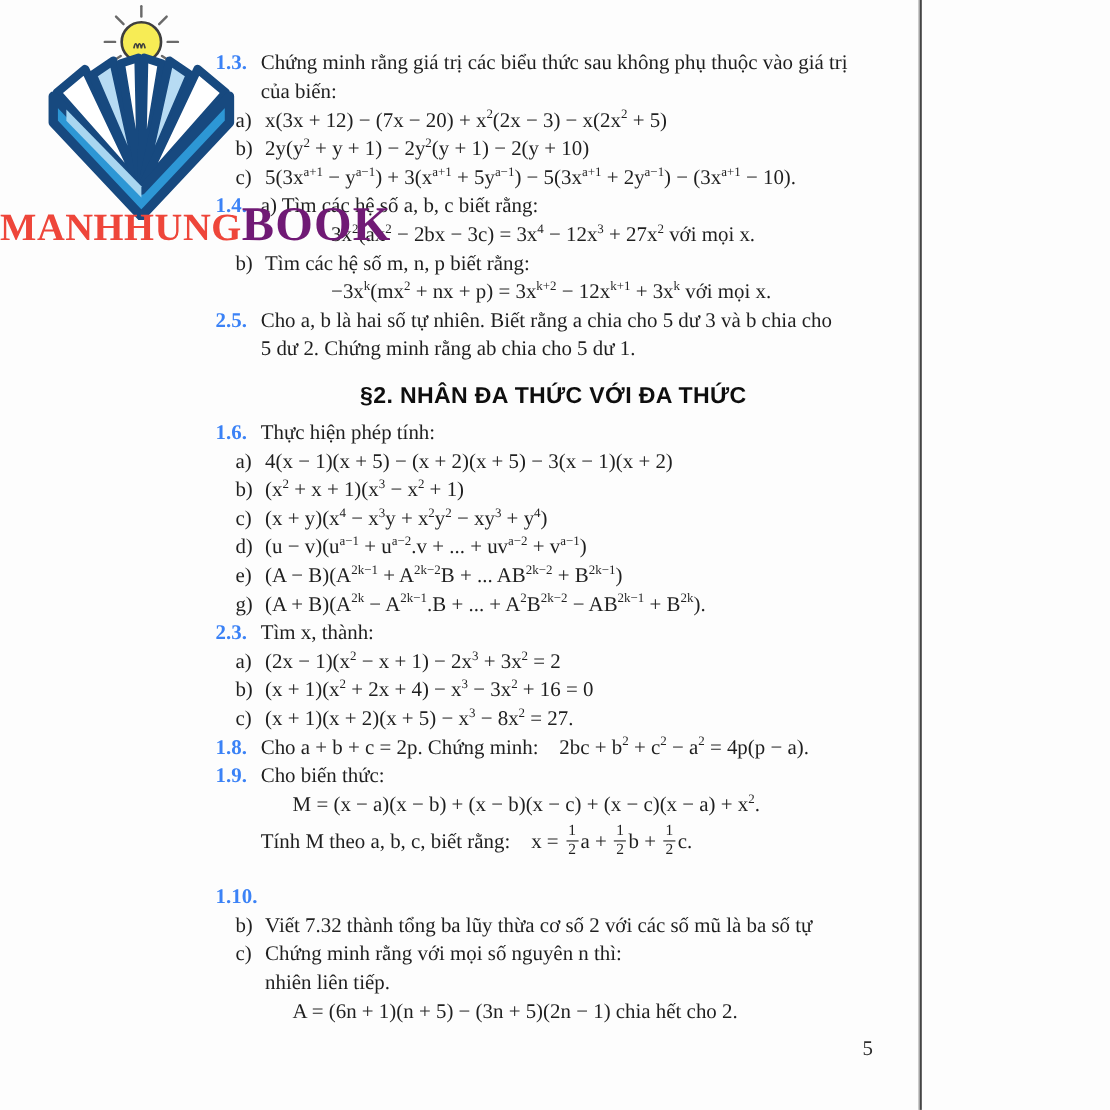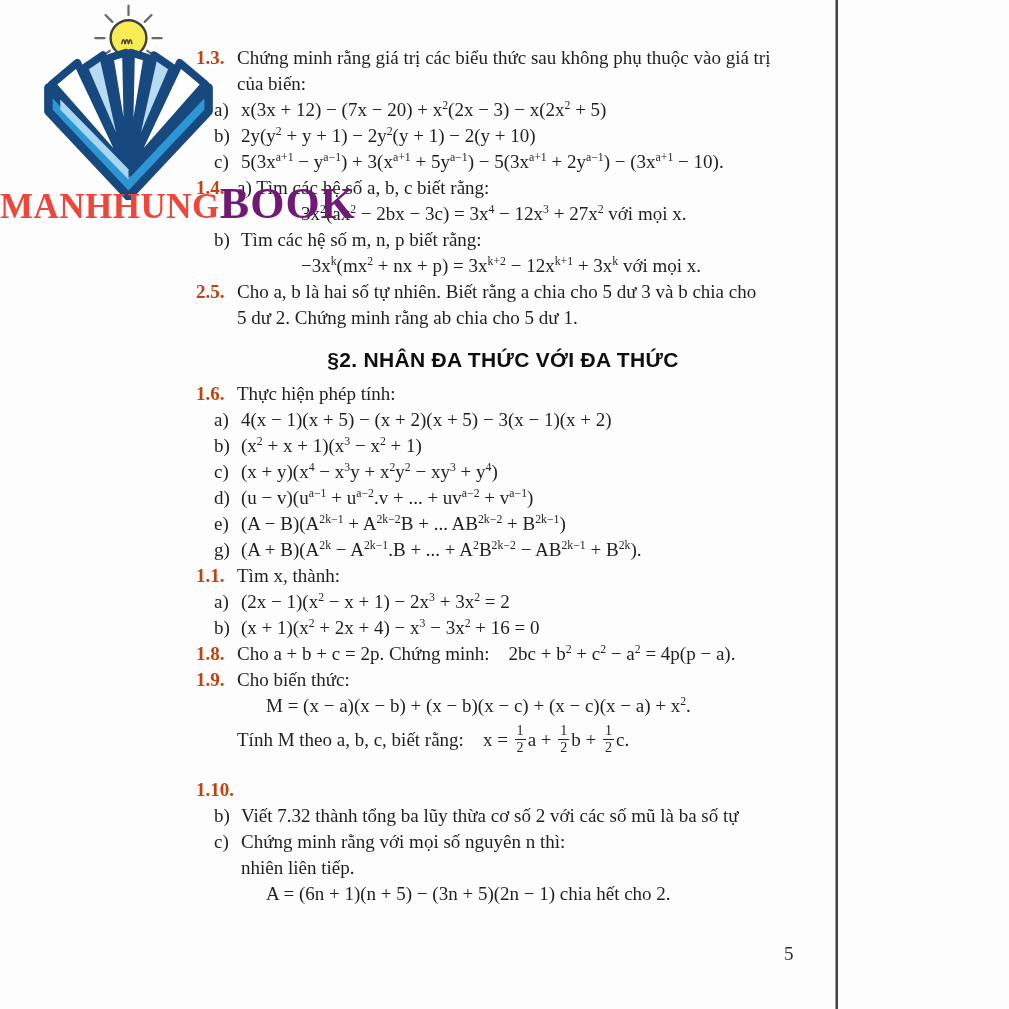--- a/index.html
+++ b/index.html
@@ -17,21 +17,21 @@
 
   
   .watermark{position:absolute;left:0;top:178px;display:flex;align-items:baseline;z-index:3;
              font-family:Liberation Serif, serif;white-space:nowrap;}
   .wm1{font-size:35px;font-weight:600;color:#ee463a;letter-spacing:.5px;}
   .wm2{font-size:44px;font-weight:800;color:#701a75;letter-spacing:1px;}
 
   
   .content{position:absolute;left:196px;top:45px;width:614px;color:#1f1f1f;z-index:1;}
   .line{position:relative;line-height:26px;font-size:19px;white-space:nowrap;}
-  .line .inum{font-weight:bold;display:inline-block;min-width:41px;color:#c2410c;}
+  .line .inum{font-weight:bold;display:inline-block;min-width:41px;color:#3b82f6;}
   .line .pletter{display:inline-block;min-width:27px;}
   .line.part{padding-left:18px;}
   .line.cont{padding-left:41px;}
   .line.part2{padding-left:45px;}
   .line.eq{padding-left:105px;}
   .line.eq2{padding-left:70px;}
   .line.heading{text-align:center;font-family:"Liberation Sans","DejaVu Sans",sans-serif;
                 font-weight:bold;font-size:21px;letter-spacing:.3px;color:#0e0e0e;
                 margin:16px 0 8px 0;}
   .line.gap-top{margin-top:16px;}
@@ -100,23 +100,24 @@
       <div class="line item"><span class="inum">2.5.</span><span>Cho a, b là hai số tự nhiên. Biết rằng a chia cho 5 dư 3 và b chia cho</span></div>
       <div class="line cont"><span>5 dư 2. Chứng minh rằng ab chia cho 5 dư 1.</span></div>
       <div class="line heading"><span>§2. NHÂN ĐA THỨC VỚI ĐA THỨC</span></div>
       <div class="line item"><span class="inum">1.6.</span><span>Thực hiện phép tính:</span></div>
       <div class="line part"><span class="pletter">a)</span><span>4(x − 1)(x + 5) − (x + 2)(x + 5) − 3(x − 1)(x + 2)</span></div>
       <div class="line part"><span class="pletter">b)</span><span>(x<sup>2</sup> + x + 1)(x<sup>3</sup> − x<sup>2</sup> + 1)</span></div>
       <div class="line part"><span class="pletter">c)</span><span>(x + y)(x<sup>4</sup> − x<sup>3</sup>y + x<sup>2</sup>y<sup>2</sup> − xy<sup>3</sup> + y<sup>4</sup>)</span></div>
       <div class="line part"><span class="pletter">d)</span><span>(u − v)(u<sup>a−1</sup> + u<sup>a−2</sup>.v + ... + uv<sup>a−2</sup> + v<sup>a−1</sup>)</span></div>
       <div class="line part"><span class="pletter">e)</span><span>(A − B)(A<sup>2k−1</sup> + A<sup>2k−2</sup>B + ... AB<sup>2k−2</sup> + B<sup>2k−1</sup>)</span></div>
       <div class="line part"><span class="pletter">g)</span><span>(A + B)(A<sup>2k</sup> − A<sup>2k−1</sup>.B + ... + A<sup>2</sup>B<sup>2k−2</sup> − AB<sup>2k−1</sup> + B<sup>2k</sup>).</span></div>
-      <div class="line item"><span class="inum">1.1.</span><span>Tìm x, thành:</span></div>
+      <div class="line item"><span class="inum">2.3.</span><span>Tìm x, thành:</span></div>
       <div class="line part"><span class="pletter">a)</span><span>(2x − 1)(x<sup>2</sup> − x + 1) − 2x<sup>3</sup> + 3x<sup>2</sup> = 2</span></div>
       <div class="line part"><span class="pletter">b)</span><span>(x + 1)(x<sup>2</sup> + 2x + 4) − x<sup>3</sup> − 3x<sup>2</sup> + 16 = 0</span></div>
+      <div class="line part"><span class="pletter">c)</span><span>(x + 1)(x + 2)(x + 5) − x<sup>3</sup> − 8x<sup>2</sup> = 27.</span></div>
       <div class="line item"><span class="inum">1.8.</span><span>Cho a + b + c = 2p. Chứng minh:  2bc + b<sup>2</sup> + c<sup>2</sup> − a<sup>2</sup> = 4p(p − a).</span></div>
       <div class="line item"><span class="inum">1.9.</span><span>Cho biến thức:</span></div>
       <div class="line eq2"><span>M = (x − a)(x − b) + (x − b)(x − c) + (x − c)(x − a) + x<sup>2</sup>.</span></div>
       <div class="line cont fracline"><span>Tính M theo a, b, c, biết rằng:  x = <span class="frac">
             <span class="fnum">1</span>
             <span class="fden">2</span>
           </span>a + <span class="frac">
             <span class="fnum">1</span>
             <span class="fden">2</span>
           </span>b + <span class="frac">

